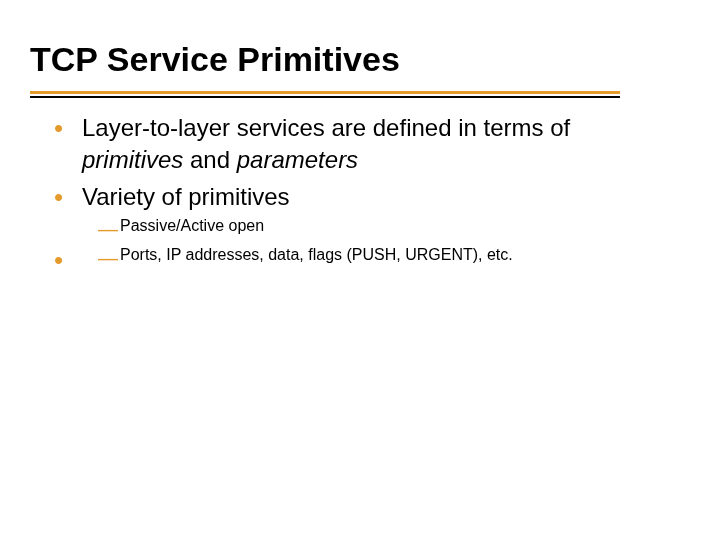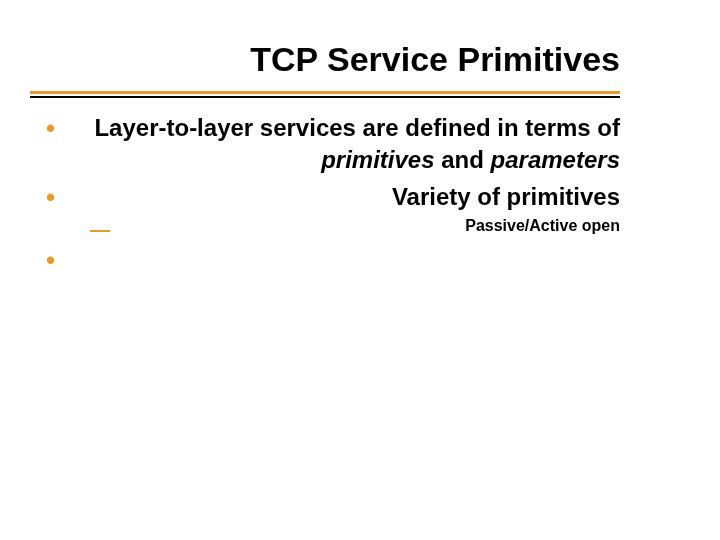--- a/index.html
+++ b/index.html
@@ -10,21 +10,20 @@
     background: #ffffff;
     font-family: Verdana, Geneva, sans-serif;
     color: #000;
   }
   .slide {
     box-sizing: border-box;
     width: 636px;
     height: 540px;
     padding: 40px 16px 20px 30px;
     position: relative;
-    text-align: right;
   }
   .title {
     font-family: "Arial Black", Arial, sans-serif;
     font-weight: 900;
     font-size: 34px;
     letter-spacing: 0px;
     margin: 0 0 6px 0;
     padding: 0 0 6px 0;
   }
   .rule-wrap {
@@ -32,23 +31,22 @@
     padding-bottom: 0;
     margin-bottom: 14px;
   }
   .rule-inner {
     border-bottom: 3px solid #e59a2c;
     height: 0;
     margin-bottom: 2px;
   }
   ul.top {
     list-style: none;
-    margin: 0;
+    margin: 8px;
     padding: 0 0 0 16px;
-    font-weight: bold;
   }
   ul.top > li {
     position: relative;
     padding-left: 28px;
     font-size: 24px;
     line-height: 1.35;
     margin: 0 0 4px 0;
   }
   ul.top > li::before {
     content: "•";
@@ -98,17 +96,20 @@
 
 
     <li>
       <span>Variety of primitives</span>
       <ul class="sub">
         <li><span>Passive/Active open</span></li>
       </ul>
     </li>
 
     <li>
+      <ul class="sub">
+        <li><span>Ports, IP addresses, data, flags (PUSH, URGENT), etc.</span></li>
+      </ul>
     </li>
 
   </ul>
 
 </div>
 
 </body></html>

